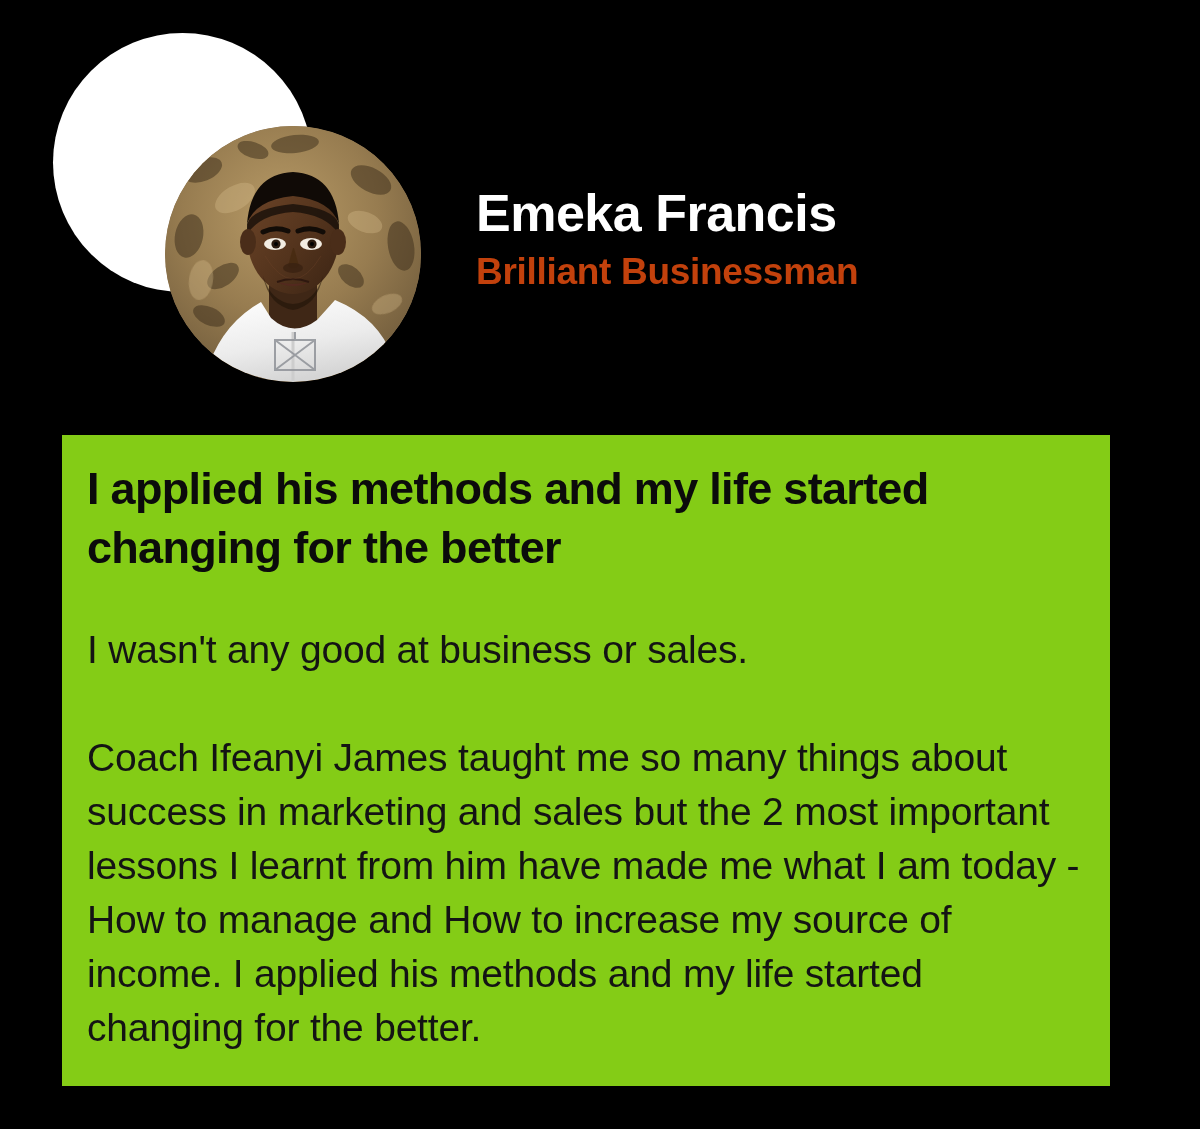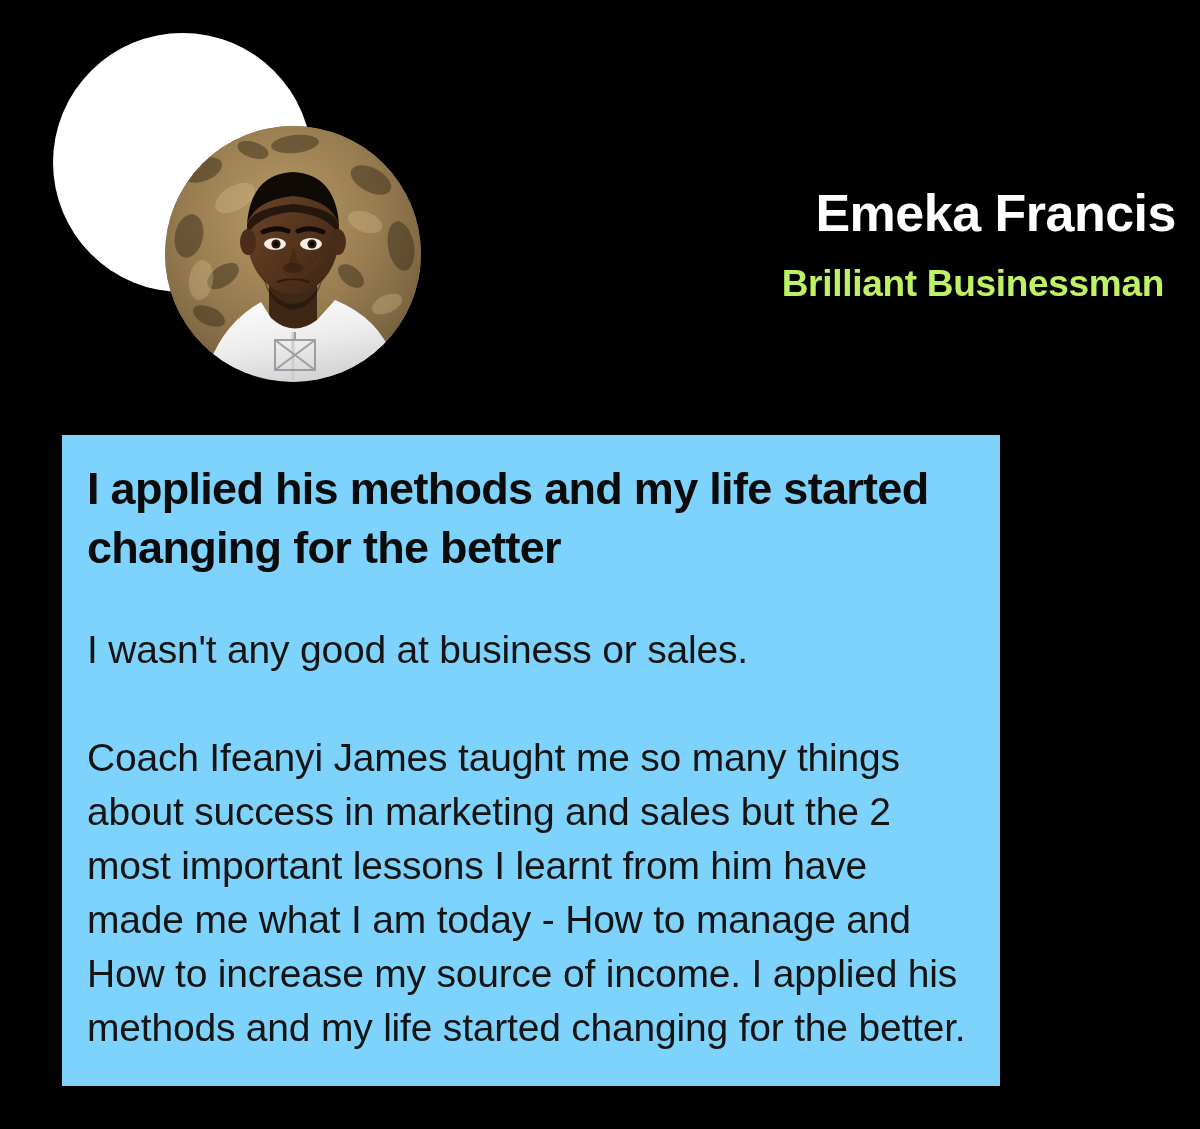--- a/index.html
+++ b/index.html
@@ -19,21 +19,20 @@
     overflow: hidden;
   }
 
   
   .profile-header {
     position: absolute;
     left: 0;
     top: 0;
     width: 1200px;
     height: 420px;
-    text-align: right;
   }
 
   .circle-backdrop {
     position: absolute;
     left: 53px;
     top: 33px;
     width: 259px;
     height: 259px;
     border-radius: 50%;
     background: #ffffff;
@@ -64,38 +63,38 @@
   .person-name {
     margin: 0;
     font-size: 52px;
     line-height: 62px;
     font-weight: bold;
     color: #ffffff;
     letter-spacing: -0.5px;
     white-space: nowrap;
   }
   .person-title {
-    margin: 12px;
+    margin: 0;
     padding-top: 6px;
     font-size: 37px;
     line-height: 44px;
     font-weight: bold;
-    color: #bef264;
+    color: #c2410c;
     letter-spacing: -0.3px;
     white-space: nowrap;
   }
 
   
   .testimonial-card {
     position: absolute;
     left: 62px;
     top: 435px;
-    width: 938px;
+    width: 1048px;
     height: 651px;
-    background: #7dd3fc;
+    background: #84cc16;
     box-sizing: border-box;
     padding: 24px 28px 0 25px;
   }
 
   .quote-headline {
     margin: 0;
     font-size: 45px;
     line-height: 59px;
     font-weight: bold;
     color: #0b0b0b;

